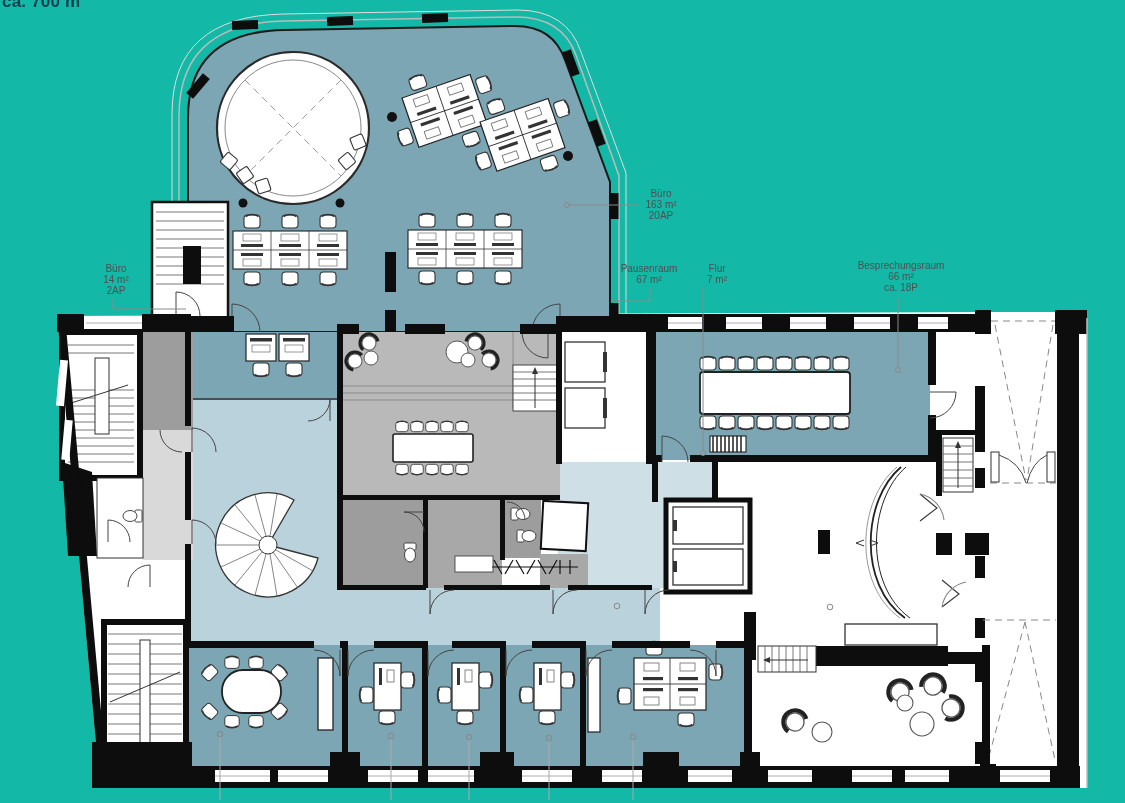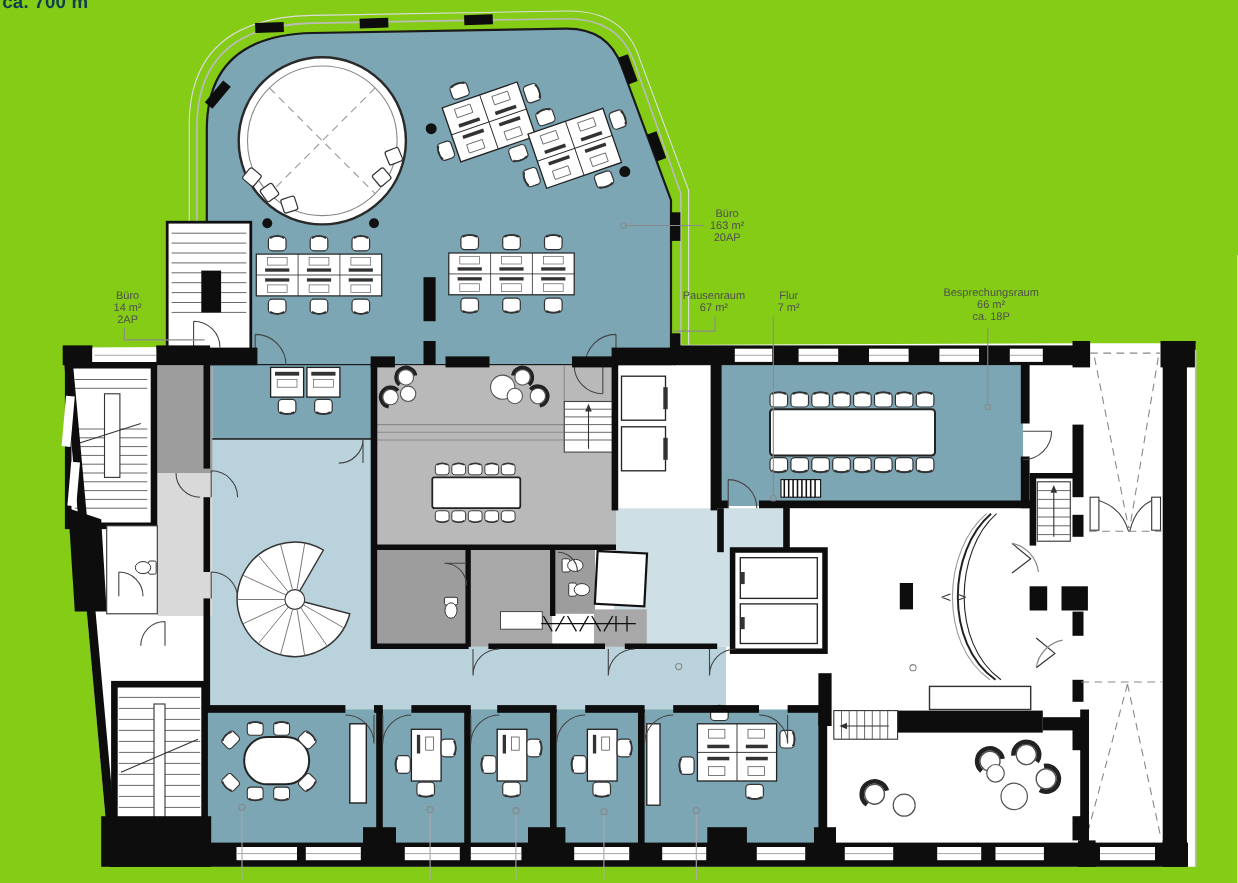--- a/index.html
+++ b/index.html
@@ -1,16 +1,16 @@
 <!DOCTYPE html>
 <html><head>
 <meta charset="utf-8">
 <style>
   html,body{margin:0;padding:0;background:#fff;}
-  #stage{position:relative;width:1125px;height:803px;overflow:hidden;background:#84cc16;
+  #stage{position:relative;width:1125px;height:803px;overflow:hidden;background:#14b8a6;
          font-family:"Liberation Sans",sans-serif;}
   .heading{position:absolute;top:-8px;left:2px;font-size:17px;font-weight:bold;
            color:#0e3e50;letter-spacing:.2px;}
   svg{position:absolute;top:0;left:0;}
   .lbl{font-family:"Liberation Sans",sans-serif;font-size:10px;fill:#4f4f4f;}
   .leader{stroke:#8a8a8a;stroke-width:1;fill:none;}
   .wall{fill:#0d0d0d;}
   .door{stroke:#444;stroke-width:1;fill:none;}
   .tread{stroke:#555;stroke-width:.8;}
   .furn{fill:#fff;stroke:#222;stroke-width:1.2;}

